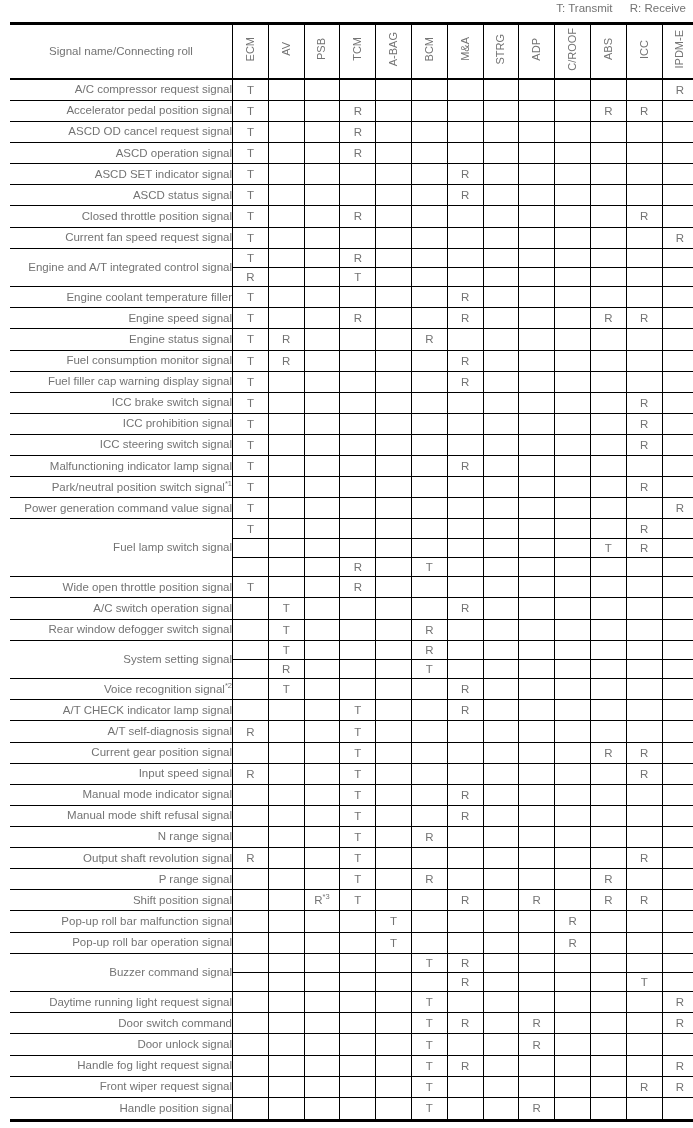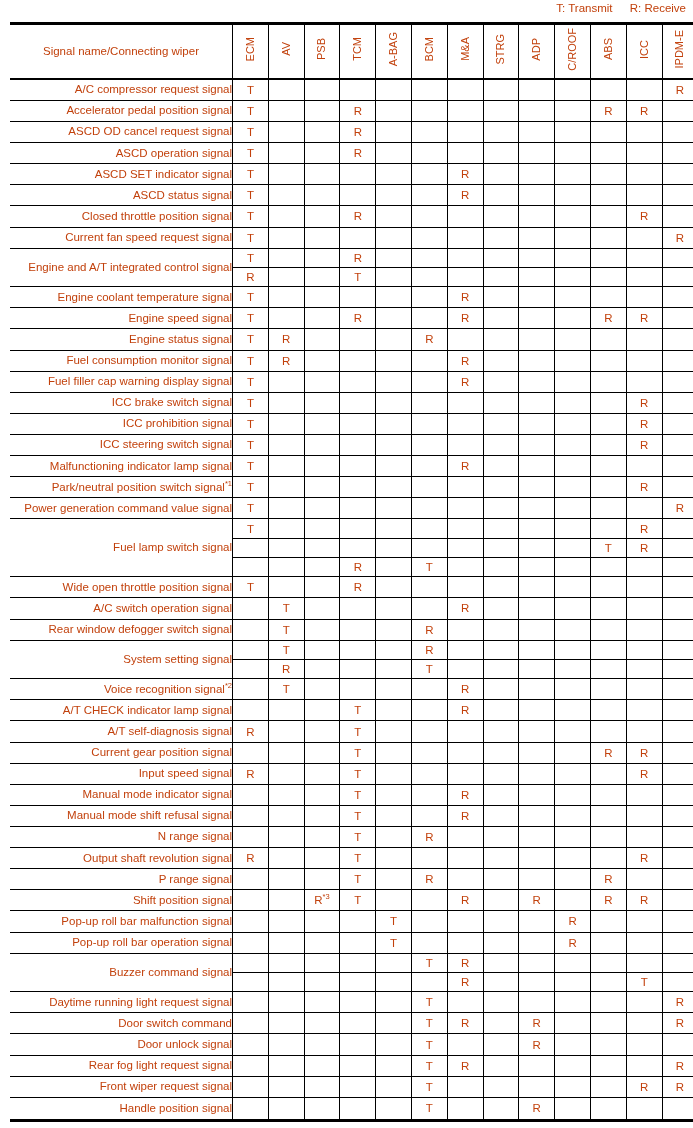--- a/index.html
+++ b/index.html
@@ -6,21 +6,21 @@
     margin: 0;
     padding: 0;
     background: #ffffff;
   }
   #page {
     position: relative;
     width: 693px;
     height: 1128px;
     background: #ffffff;
     font-family: "Liberation Sans", sans-serif;
-    color: #c2410c;
+    color: #737373;
     overflow: hidden;
   }
   #legend {
     position: absolute;
     top: 2px;
     right: 7px;
     font-size: 11.5px;
     white-space: nowrap;
   }
   #legend .lg-item { margin-left: 14px; }
@@ -93,21 +93,21 @@
 <body>
 
 <div id="page">
   <div id="legend">
     <span class="lg-item">T: Transmit</span>
     <span class="lg-item">R: Receive</span>
   </div>
   <table id="sigtable">
     <thead>
         <tr>
-          <th class="namehead">Signal name/Connecting wiper</th>
+          <th class="namehead">Signal name/Connecting roll</th>
           <th class="unit"><span class="vtext">ECM</span></th>
           <th class="unit"><span class="vtext">AV</span></th>
           <th class="unit"><span class="vtext">PSB</span></th>
           <th class="unit"><span class="vtext">TCM</span></th>
           <th class="unit"><span class="vtext">A-BAG</span></th>
           <th class="unit"><span class="vtext">BCM</span></th>
           <th class="unit"><span class="vtext">M&amp;A</span></th>
           <th class="unit"><span class="vtext">STRG</span></th>
           <th class="unit"><span class="vtext">ADP</span></th>
           <th class="unit"><span class="vtext">C/ROOF</span></th>
@@ -270,21 +270,21 @@
           <td class="val"></td>
           <td class="val"></td>
           <td class="val"></td>
           <td class="val"></td>
           <td class="val"></td>
           <td class="val"></td>
           <td class="val"></td>
           <td class="val"></td>
         </tr>
         <tr>
-          <td class="name" rowspan="1">Engine coolant temperature signal</td>
+          <td class="name" rowspan="1">Engine coolant temperature filler</td>
           <td class="val">T</td>
           <td class="val"></td>
           <td class="val"></td>
           <td class="val"></td>
           <td class="val"></td>
           <td class="val"></td>
           <td class="val">R</td>
           <td class="val"></td>
           <td class="val"></td>
           <td class="val"></td>
@@ -858,21 +858,21 @@
           <td class="val">T</td>
           <td class="val"></td>
           <td class="val"></td>
           <td class="val">R</td>
           <td class="val"></td>
           <td class="val"></td>
           <td class="val"></td>
           <td class="val"></td>
         </tr>
         <tr>
-          <td class="name" rowspan="1">Rear fog light request signal</td>
+          <td class="name" rowspan="1">Handle fog light request signal</td>
           <td class="val"></td>
           <td class="val"></td>
           <td class="val"></td>
           <td class="val"></td>
           <td class="val"></td>
           <td class="val">T</td>
           <td class="val">R</td>
           <td class="val"></td>
           <td class="val"></td>
           <td class="val"></td>

